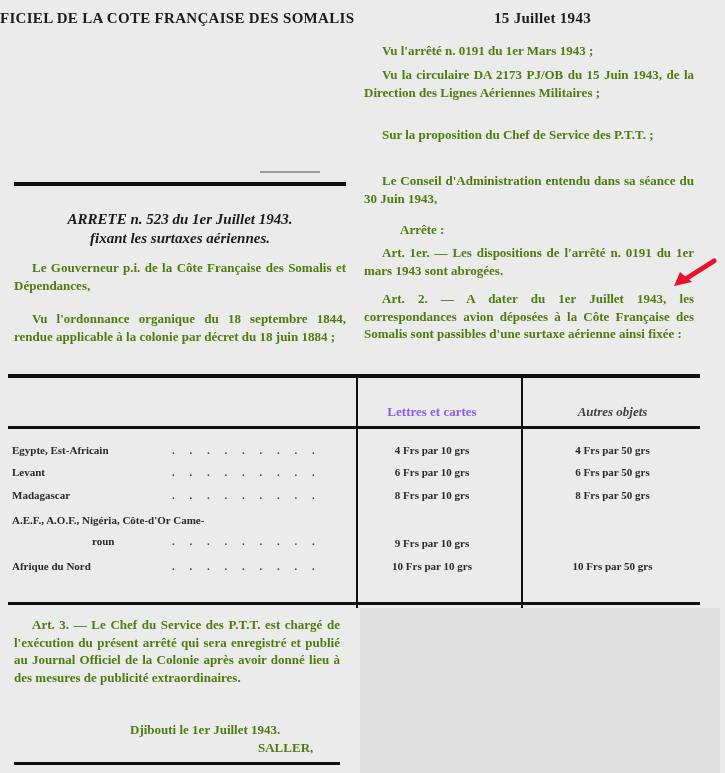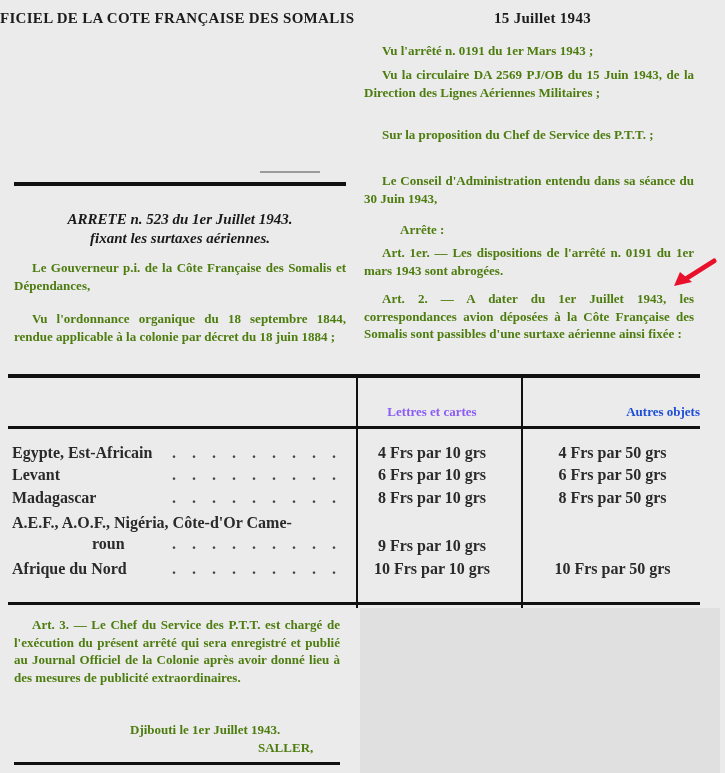--- a/index.html
+++ b/index.html
@@ -14,21 +14,21 @@
   .header {
     left:0; top:6px; width:633px; height:24px;
     font-weight:bold; font-size:15px; letter-spacing:0.3px;
   }
   .header .left { position:absolute; left:0; top:4px; }
   .header .right { position:absolute; right:42px; top:4px; font-size:15px; }
   .p { font-size:13px; line-height:17.5px; text-align:justify; font-weight:bold; color:#4d7c0f; }
   .indent { text-indent:18px; }
   .rule { background:#111; height:4px; }
   .title { font-size:15px; font-style:italic; font-weight:bold; text-align:center; line-height:19px; color:#1a1a1a; }
-  .row { position:absolute; left:0; width:617px; height:19px; font-size:16px; font-weight:bold; color:#2a2a2a; }
+  .row { position:absolute; left:0; width:617px; height:19px; font-size:11px; font-weight:bold; color:#2a2a2a; }
   .row .lbl { position:absolute; left:12px; top:0; }
   .row .dots { position:absolute; top:0; letter-spacing:6px; color:#444; }
   .row .c1 { position:absolute; left:358px; width:148px; text-align:center; }
   .row .c2 { position:absolute; left:525px; width:175px; text-align:center; }
   .vline { position:absolute; width:2px; background:#111; }
   .arrow { left:672px; top:258px; }
   .blank { left:360px; top:608px; width:360px; height:165px; background:#e0e0e0; }
 </style>
 </head>
 <body>
@@ -43,35 +43,35 @@
 <div class="abs rule" style="left:14px;top:182px;width:332px;"></div>
 
 <div class="abs title" style="left:14px;top:210px;width:332px;">
   <div>ARRETE n. 523 du 1er Juillet 1943.</div>
   <div>fixant les surtaxes aériennes.</div>
 </div>
 <div class="abs p indent" style="left:14px;top:259px;width:332px;">Le Gouverneur p.i. de la Côte Française des Somalis et Dépendances,</div>
 <div class="abs p indent" style="left:14px;top:310px;width:332px;">Vu l'ordonnance organique du 18 septembre 1844, rendue applicable à la colonie par décret du 18 juin 1884 ;</div>
 
 <div class="abs p indent" style="left:364px;top:42px;width:330px;">Vu l'arrêté n. 0191 du 1er Mars 1943 ;</div>
-<div class="abs p indent" style="left:364px;top:66px;width:330px;">Vu la circulaire DA 2569 PJ/OB du 15 Juin 1943, de la Direction des Lignes Aériennes Militaires ;</div>
+<div class="abs p indent" style="left:364px;top:66px;width:330px;">Vu la circulaire DA 2173 PJ/OB du 15 Juin 1943, de la Direction des Lignes Aériennes Militaires ;</div>
 <div class="abs p indent" style="left:364px;top:126px;width:330px;">Sur la proposition du Chef de Service des P.T.T. ;</div>
 <div class="abs p indent" style="left:364px;top:172px;width:330px;">Le Conseil d'Administration entendu dans sa séance du 30 Juin 1943,</div>
 <div class="abs p" style="left:400px;top:221px;">Arrête :</div>
 <div class="abs p indent" style="left:364px;top:244px;width:330px;">Art. 1er. — Les dispositions de l'arrêté n. 0191 du 1er mars 1943 sont abrogées.</div>
 <div class="abs p indent" style="left:364px;top:290px;width:330px;">Art. 2. — A dater du 1er Juillet 1943, les correspondances avion déposées à la Côte Française des Somalis sont passibles d'une surtaxe aérienne ainsi fixée :</div>
 
 <svg class="abs arrow" width="45" height="30" viewBox="0 0 45 30">
   <line x1="42" y1="3" x2="12" y2="22" stroke="#e8102a" stroke-width="5" stroke-linecap="round"></line>
   <polygon points="2,28 8,14 20,24" fill="#e8102a"></polygon>
 </svg>
 
 <div class="abs rule" style="left:8px;top:374px;width:692px;"></div>
 <div class="abs" style="left:358px;top:404px;width:148px;text-align:center;font-size:13px;font-weight:bold;color:#8b5cf6;">Lettres et cartes</div>
-<div class="abs" style="left:525px;top:404px;width:175px;text-align:right;font-size:13px;font-weight:bold;color:#1d4ed8;">Autres objets</div>
+<div class="abs" style="left:525px;top:404px;width:175px;text-align:center;font-size:13px;font-weight:bold;color:#404040;font-style:italic;">Autres objets</div>
 <div class="abs rule" style="left:8px;top:426px;width:692px;height:3px;"></div>
 <div class="vline" style="left:356px;top:378px;height:230px;"></div>
 <div class="vline" style="left:521px;top:378px;height:230px;"></div>
 
 <div class="row" style="top:444px;">
   <span class="lbl">Egypte, Est-Africain</span>
   <span class="dots" style="left:172px;">. . . . . . . . .</span>
   <span class="c1">4 Frs par 10 grs</span>
   <span class="c2">4 Frs par 50 grs</span>
 </div>

